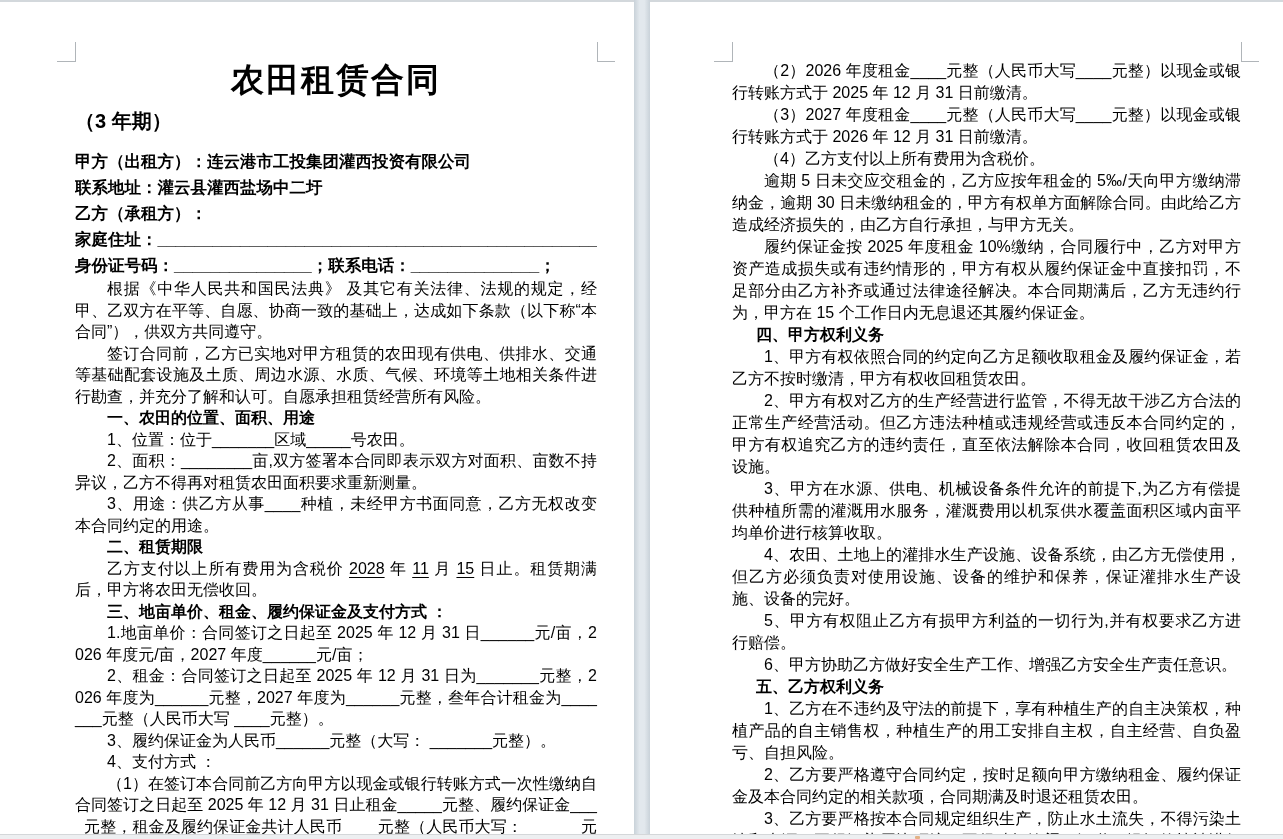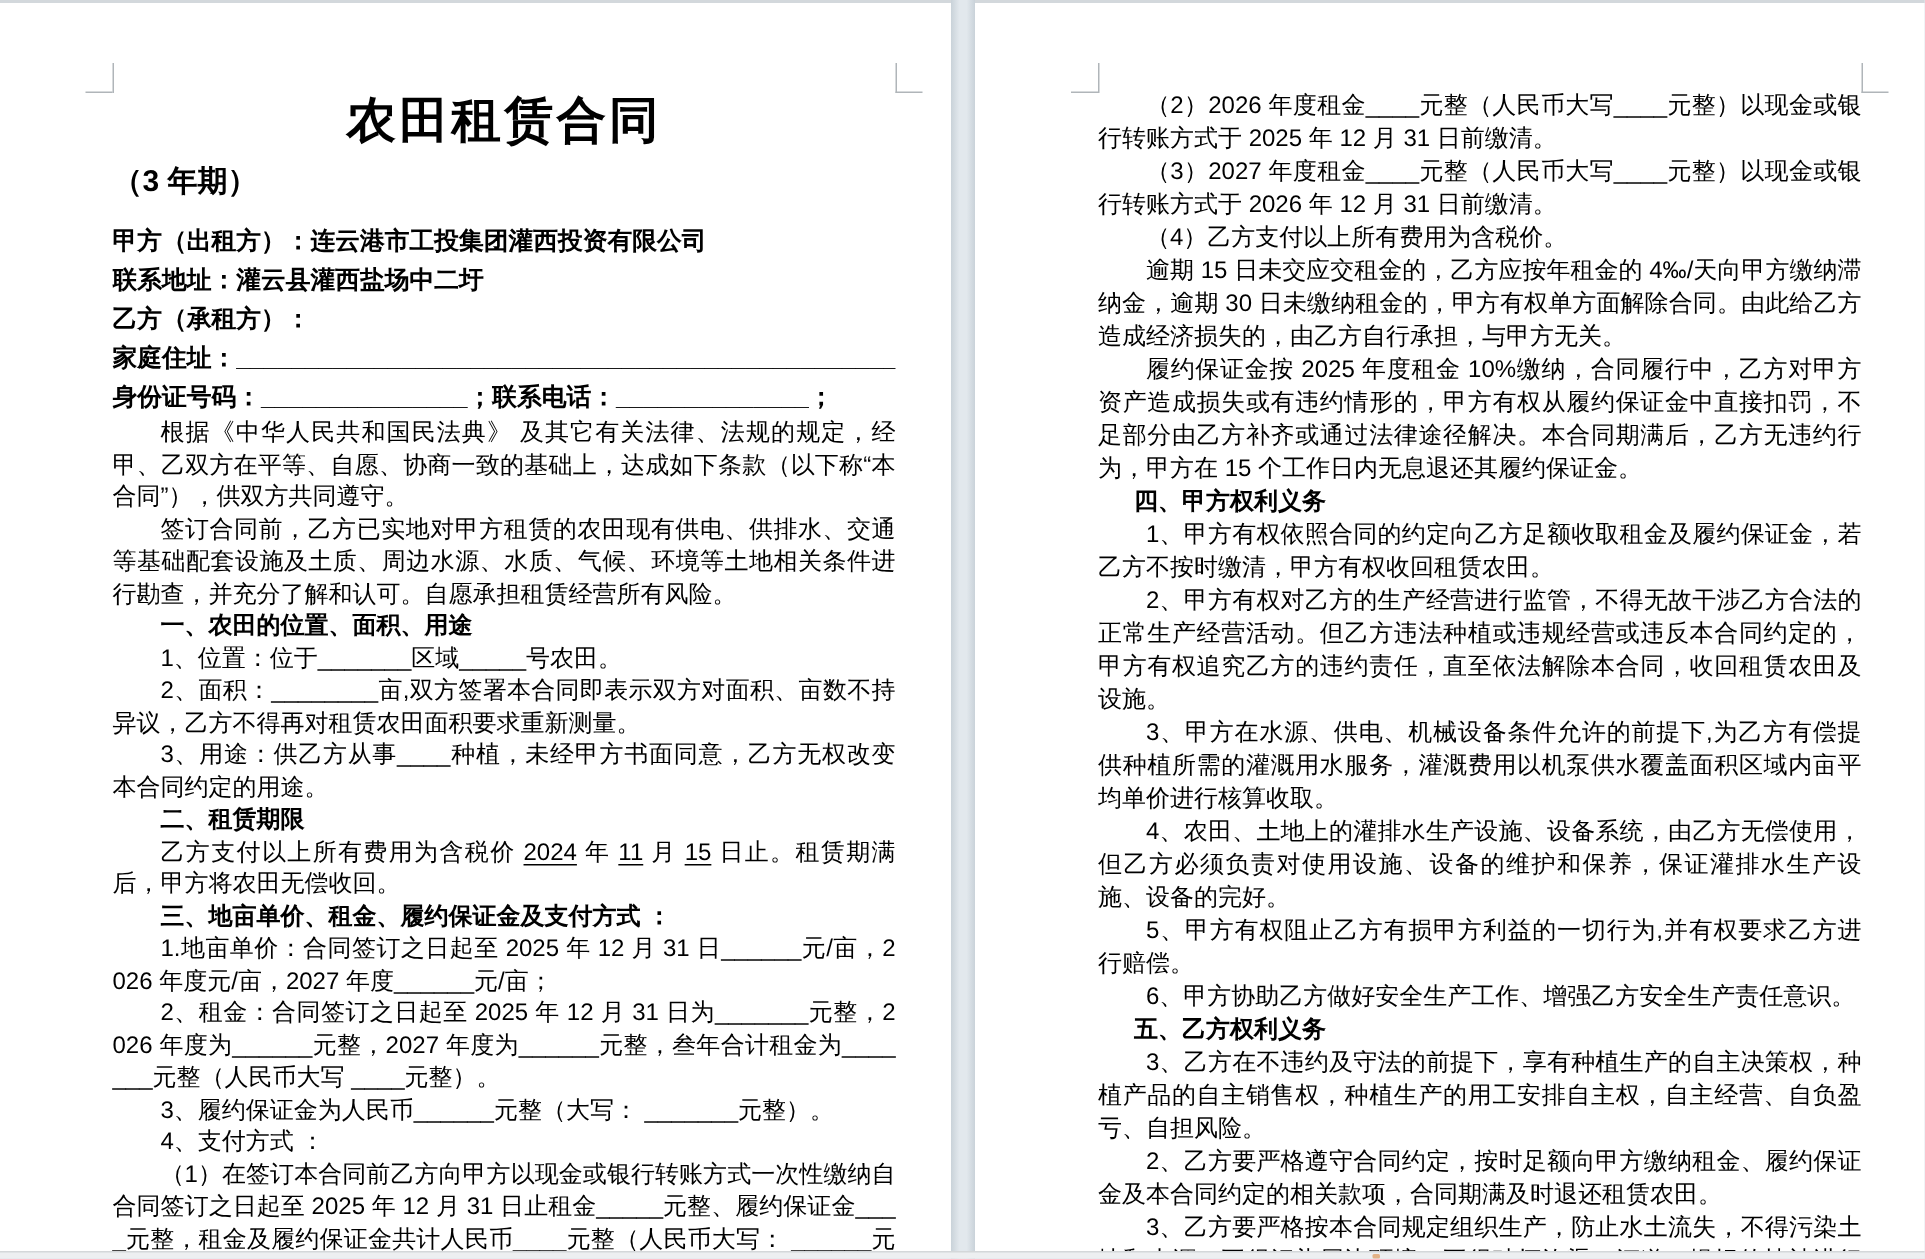--- a/index.html
+++ b/index.html
@@ -82,52 +82,52 @@
         <div class="block-party">乙方（承租方）：</div>
         <div class="block-party"><span>家庭住址：</span><span>________________________________________________</span></div>
         <div class="block-party"><span>身份证号码：</span><span>_______________</span><span>；联系电话：</span><span>______________</span><span>；</span></div>
         <div class="block-para">根据《中华人民共和国民法典》 及其它有关法律、法规的规定，经甲、乙双方在平等、自愿、协商一致的基础上，达成如下条款（以下称“本合同”），供双方共同遵守。</div>
         <div class="block-para">签订合同前，乙方已实地对甲方租赁的农田现有供电、供排水、交通等基础配套设施及土质、周边水源、水质、气候、环境等土地相关条件进行勘查，并充分了解和认可。自愿承担租赁经营所有风险。</div>
         <div class="block-heading">一、农田的位置、面积、用途</div>
         <div class="block-para">1、位置：位于_______区域_____号农田。</div>
         <div class="block-para">2、面积：________亩,双方签署本合同即表示双方对面积、亩数不持异议，乙方不得再对租赁农田面积要求重新测量。</div>
         <div class="block-para">3、用途：供乙方从事____种植，未经甲方书面同意，乙方无权改变本合同约定的用途。</div>
         <div class="block-heading">二、租赁期限</div>
-        <div class="block-para"><span>乙方支付以上所有费用为含税价 </span><span class="u">2024</span><span> 年 </span><span class="u">11</span><span> 月 </span><span class="u">15</span><span> 日止。租赁期满后，甲方将农田无偿收回。</span></div>
+        <div class="block-para"><span>乙方支付以上所有费用为含税价 </span><span class="u">2028</span><span> 年 </span><span class="u">11</span><span> 月 </span><span class="u">15</span><span> 日止。租赁期满后，甲方将农田无偿收回。</span></div>
         <div class="block-heading">三、地亩单价、租金、履约保证金及支付方式 ：</div>
         <div class="block-para">1.地亩单价：合同签订之日起至 2025 年 12 月 31 日______元/亩，2026 年度元/亩，2027 年度______元/亩；</div>
         <div class="block-para">2、租金：合同签订之日起至 2025 年 12 月 31 日为_______元整，2026 年度为______元整，2027 年度为______元整，叁年合计租金为_______元整（人民币大写 ____元整）。</div>
         <div class="block-para">3、履约保证金为人民币______元整（大写： _______元整）。</div>
         <div class="block-para">4、支付方式 ：</div>
         <div class="block-para">（1）在签订本合同前乙方向甲方以现金或银行转账方式一次性缴纳自合同签订之日起至 2025 年 12 月 31 日止租金_____元整、履约保证金____元整，租金及履约保证金共计人民币____元整（人民币大写： ______元整)。</div>
       </div>
   </div>
 
   <div class="page-gap"></div>
 
   <div class="page page-2">
     <div class="mark v" style="left:82px;"></div>
     <div class="mark h" style="left:64px;"></div>
     <div class="mark v" style="left:591px;"></div>
     <div class="mark h" style="left:591px;"></div>
     <div class="content" id="page-2-content">
         <div class="block-para">（2）2026 年度租金____元整（人民币大写____元整）以现金或银行转账方式于 2025 年 12 月 31 日前缴清。</div>
         <div class="block-para">（3）2027 年度租金____元整（人民币大写____元整）以现金或银行转账方式于 2026 年 12 月 31 日前缴清。</div>
         <div class="block-para">（4）乙方支付以上所有费用为含税价。</div>
-        <div class="block-para">逾期 15 日未交应交租金的，乙方应按年租金的 4‰/天向甲方缴纳滞纳金，逾期 30 日未缴纳租金的，甲方有权单方面解除合同。由此给乙方造成经济损失的，由乙方自行承担，与甲方无关。</div>
+        <div class="block-para">逾期 5 日未交应交租金的，乙方应按年租金的 5‰/天向甲方缴纳滞纳金，逾期 30 日未缴纳租金的，甲方有权单方面解除合同。由此给乙方造成经济损失的，由乙方自行承担，与甲方无关。</div>
         <div class="block-para">履约保证金按 2025 年度租金 10%缴纳，合同履行中，乙方对甲方资产造成损失或有违约情形的，甲方有权从履约保证金中直接扣罚，不足部分由乙方补齐或通过法律途径解决。本合同期满后，乙方无违约行为，甲方在 15 个工作日内无息退还其履约保证金。</div>
         <div class="block-heading">四、甲方权利义务</div>
         <div class="block-para">1、甲方有权依照合同的约定向乙方足额收取租金及履约保证金，若乙方不按时缴清，甲方有权收回租赁农田。</div>
         <div class="block-para">2、甲方有权对乙方的生产经营进行监管，不得无故干涉乙方合法的正常生产经营活动。但乙方违法种植或违规经营或违反本合同约定的，甲方有权追究乙方的违约责任，直至依法解除本合同，收回租赁农田及设施。</div>
         <div class="block-para">3、甲方在水源、供电、机械设备条件允许的前提下,为乙方有偿提供种植所需的灌溉用水服务，灌溉费用以机泵供水覆盖面积区域内亩平均单价进行核算收取。</div>
         <div class="block-para">4、农田、土地上的灌排水生产设施、设备系统，由乙方无偿使用，但乙方必须负责对使用设施、设备的维护和保养，保证灌排水生产设施、设备的完好。</div>
         <div class="block-para">5、甲方有权阻止乙方有损甲方利益的一切行为,并有权要求乙方进行赔偿。</div>
         <div class="block-para">6、甲方协助乙方做好安全生产工作、增强乙方安全生产责任意识。</div>
         <div class="block-heading">五、乙方权利义务</div>
-        <div class="block-para">3、乙方在不违约及守法的前提下，享有种植生产的自主决策权，种植产品的自主销售权，种植生产的用工安排自主权，自主经营、自负盈亏、自担风险。</div>
+        <div class="block-para">1、乙方在不违约及守法的前提下，享有种植生产的自主决策权，种植产品的自主销售权，种植生产的用工安排自主权，自主经营、自负盈亏、自担风险。</div>
         <div class="block-para">2、乙方要严格遵守合同约定，按时足额向甲方缴纳租金、履约保证金及本合同约定的相关款项，合同期满及时退还租赁农田。</div>
         <div class="block-para">3、乙方要严格按本合同规定组织生产，防止水土流失，不得污染土地和水源，不得污染周边环境，不得破坏沟渠、河道、堤坝的植被进行小种植，不得</div>
       </div>
   </div>
 
   <div class="bottom-bar">
     <div class="divider-dot"></div>
   </div>
 </div>
 

